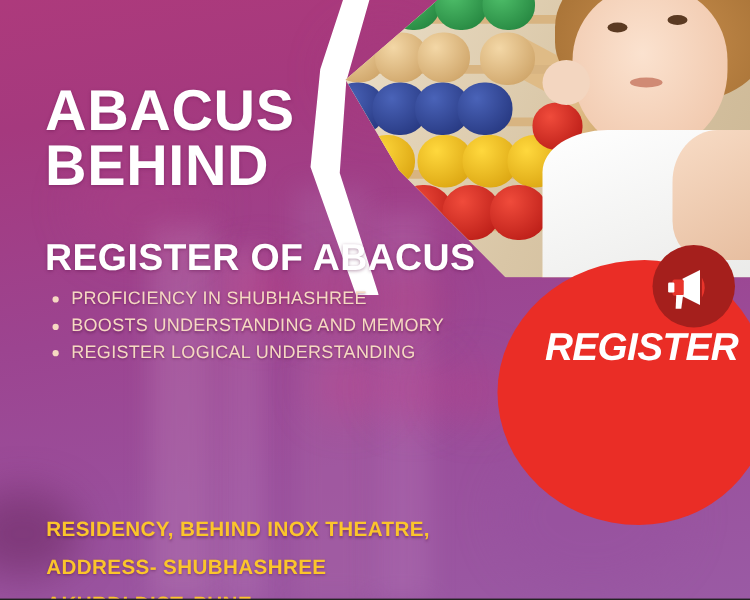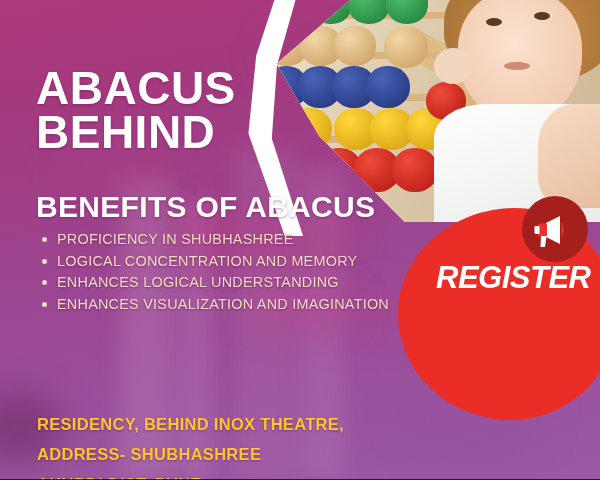--- a/index.html
+++ b/index.html
@@ -157,27 +157,26 @@
     <div class="photo-layer" style="left:186px;top:108px;width:200px;height:130px;background:linear-gradient(160deg,#ffffff,#e8e8e6);border-radius:26% 10% 0 0;"></div>
     <div class="photo-layer" style="left:290px;top:108px;width:90px;height:104px;background:linear-gradient(150deg,#f8dcc6,#e5bb9c);border-radius:40% 30% 26% 30%;"></div>
     <div class="photo-layer" style="left:186px;top:52px;width:38px;height:36px;background:#f3d6c0;border-radius:50%;"></div>
   </div>
 
   <div id="title-block">
     <div class="title-line">ABACUS</div>
     <div class="title-line">BEHIND</div>
   </div>
 
-  <div id="benefits-heading">BENEFITS OF ABACUS</div>
+  <div id="benefits-heading">REGISTER OF ABACUS</div>
 
   <ul id="benefits-list">
     <li><span class="bullet"></span><span>PROFICIENCY IN SHUBHASHREE</span></li>
-    <li><span class="bullet"></span><span>LOGICAL CONCENTRATION AND MEMORY</span></li>
-    <li><span class="bullet"></span><span>ENHANCES LOGICAL UNDERSTANDING</span></li>
-    <li><span class="bullet"></span><span>ENHANCES VISUALIZATION AND IMAGINATION</span></li>
+    <li><span class="bullet"></span><span>BOOSTS UNDERSTANDING AND MEMORY</span></li>
+    <li><span class="bullet"></span><span>REGISTER LOGICAL UNDERSTANDING</span></li>
   </ul>
 
   <div id="register-blob"></div>
   <div id="register-text">
     <div id="register-word">REGISTER</div>
   </div>
 
   <div id="megaphone-badge">
     <svg width="66" height="66" viewBox="0 0 66 66" aria-hidden="true">
       <g transform="translate(12,20)">

